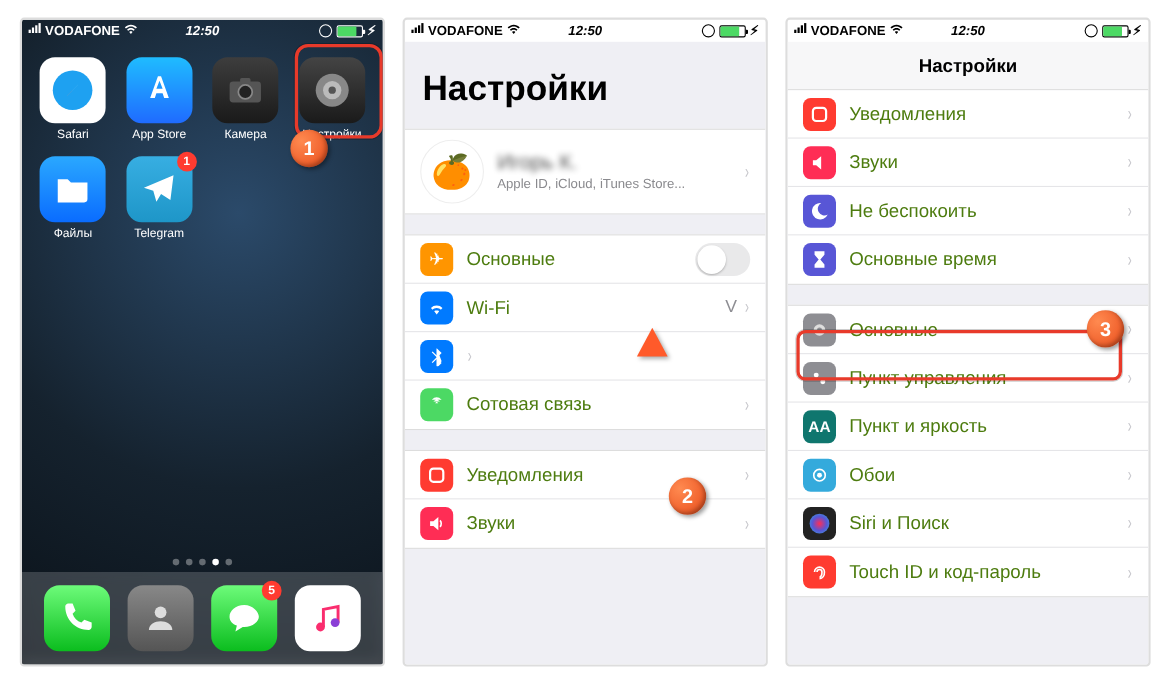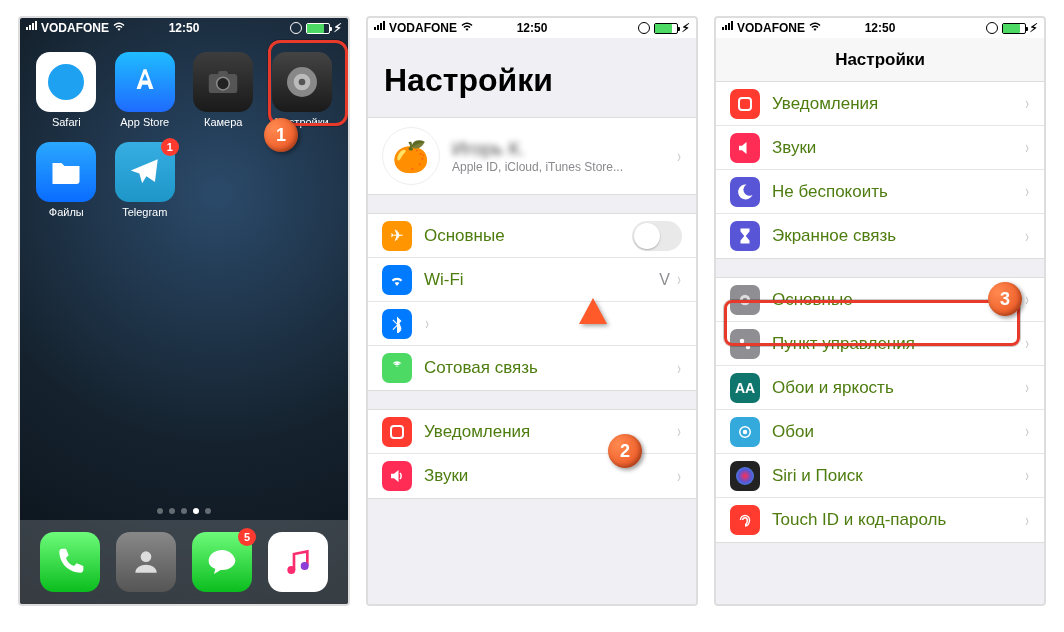--- a/index.html
+++ b/index.html
@@ -2,21 +2,21 @@
 <html><head>
 <meta charset="utf-8">
 <style>
   * { box-sizing: border-box; margin: 0; padding: 0; }
   body { font-family: -apple-system, "Helvetica Neue", Arial, sans-serif; background: #fff; padding: 16px; }
   .row { display: flex; gap: 16px; justify-content: center; }
   .phone { width: 332px; height: 590px; border: 2px solid #ddd; border-radius: 4px; background: #fff; overflow: hidden; position: relative; display: flex; flex-direction: column; }
   .status-bar { height: 20px; font-size: 12px; font-weight: 600; display: flex; align-items: center; padding: 0 6px; color: #000; }
   .status-bar.light { color: #fff; }
   .sb-left { display: flex; align-items: flex-start; gap: 4px; flex: 1; }
-  .sb-time { flex: 0; text-align: right; font-weight: 700; }
+  .sb-time { flex: 0; text-align: right; font-weight: 700; font-style: italic; }
   .sb-right { display: flex; align-items: center; gap: 4px; flex: 1; justify-content: flex-end; }
   .signal-bars { display: inline-flex; gap: 1px; align-items: flex-end; }
   .signal-bars span { width: 2px; background: currentColor; }
   .signal-bars span:nth-child(1){height:3px} .signal-bars span:nth-child(2){height:5px}
   .signal-bars span:nth-child(3){height:7px} .signal-bars span:nth-child(4){height:9px}
   .wifi { width:12px; height:12px; }
   .battery { width: 24px; height: 11px; border: 1px solid currentColor; border-radius: 2px; position: relative; }
   .battery::after { content:""; position:absolute; right:-3px; top:3px; width:2px; height:4px; background: currentColor; border-radius: 0 1px 1px 0;}
   .battery i { display:block; height:100%; width:80%; background:#4cd964; border-radius:1px; }
   .lock-rot { width:12px; height:12px; border:1px solid currentColor; border-radius:50%; position: relative; }
@@ -342,21 +342,21 @@
             </div>
         <div class="txt">Не беспокоить</div>
         <span class="chev">›</span>
       </div>
       <div class="cell">
         <div class="ic" style="background:#5856d6;">
               <svg width="18" height="18" viewBox="0 0 24 24">
                 <path fill="#fff" d="M6 2h12v4l-5 6 5 6v4H6v-4l5-6-5-6z"></path>
               </svg>
             </div>
-        <div class="txt">Экранное связь</div>
+        <div class="txt">Основные время</div>
         <span class="chev">›</span>
       </div>
     </div>
 
     <div class="group">
       <div class="cell">
         <div class="ic" style="background:#8e8e93;">
               <svg width="18" height="18" viewBox="0 0 24 24">
                 <circle cx="12" cy="12" r="7" fill="#ddd"></circle>
                 <circle cx="12" cy="12" r="3" fill="#8e8e93"></circle>
@@ -370,21 +370,21 @@
               <svg width="18" height="18" viewBox="0 0 24 24">
                 <circle cx="8" cy="8" r="3" fill="#fff"></circle>
                 <circle cx="16" cy="16" r="3" fill="#fff"></circle>
               </svg>
             </div>
         <div class="txt">Пункт управления</div>
         <span class="chev">›</span>
       </div>
       <div class="cell">
         <div class="ic" style="background:#0f766e;color:#fff;font-size:14px;font-weight:700;">AA</div>
-        <div class="txt">Обои и яркость</div>
+        <div class="txt">Пункт и яркость</div>
         <span class="chev">›</span>
       </div>
       <div class="cell">
         <div class="ic" style="background:#34aadc;">
               <svg width="18" height="18" viewBox="0 0 24 24">
                 <circle cx="12" cy="12" r="7" fill="none" stroke="#fff" stroke-width="2"></circle>
                 <circle cx="12" cy="12" r="3" fill="#fff"></circle>
               </svg>
             </div>
         <div class="txt">Обои</div>

